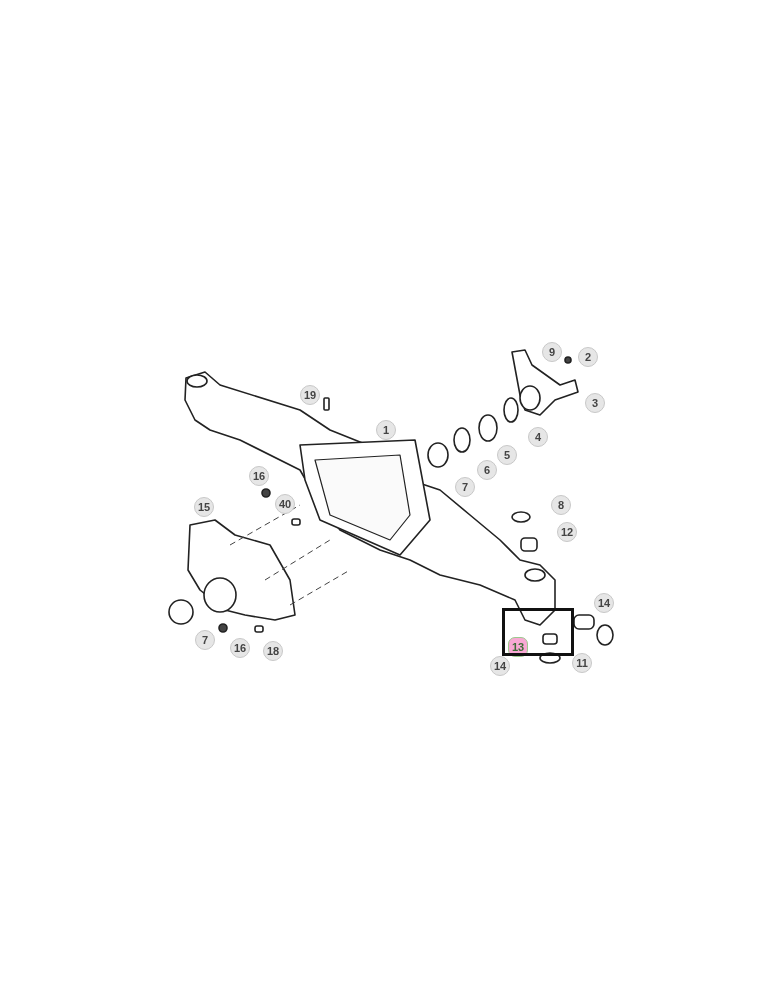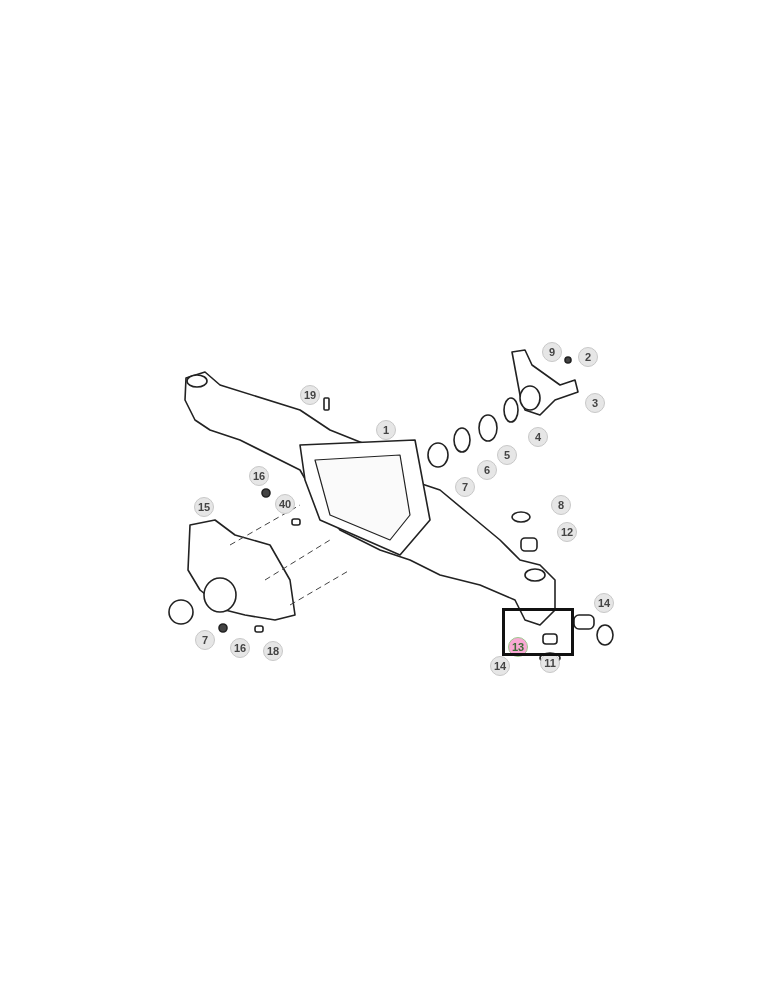--- a/index.html
+++ b/index.html
@@ -1,21 +1,21 @@
 <!DOCTYPE html>
 <html><head>
   <meta charset="utf-8">
   <style>
     html, body { margin:0; padding:0; background:#ffffff; }
     body { width:771px; height:1000px; position:relative; overflow:hidden; font-family:"Liberation Sans", sans-serif; }
     #diagram { position:absolute; left:0; top:0; width:771px; height:1000px; }
     .callout { position:absolute; width:20px; height:20px; margin-left:-10px; margin-top:-10px; border-radius:50%;
       background:#e6e6e6; border:1px solid #c8c8c8; color:#444; font-size:11px; font-weight:bold;
       display:flex; align-items:center; justify-content:center; box-sizing:border-box; cursor:pointer; }
-    .callout.hl { background:#f9a8d4; border-color:#9cc98e; color:#3d6b35; }
+    .callout.hl { background:#f9a8d4; border-color:#9cc98e; color:#3d6b35;border-radius:7px; }
     .hl-box { position:absolute; border:3px solid #111; box-sizing:border-box; }
   </style>
 </head>
 <body>
 
 <svg id="diagram" viewBox="0 0 771 1000" xmlns="http://www.w3.org/2000/svg">
   <g fill="#fff" stroke="#222" stroke-width="1.6" stroke-linejoin="round">
 
     <path d="M186,378 L205,372 L220,385 L300,410 L330,430 L380,450 L400,455 L410,480 L440,490 L470,515 L500,540 L520,560 L540,565 L555,580 L555,610 L540,625 L525,620 L515,600 L480,585 L440,575 L410,560 L380,550 L340,530 L320,505 L300,470 L240,440 L210,430 L195,420 L185,400 Z"></path>
     <path d="M300,445 L415,440 L430,520 L400,555 L320,520 L305,480 Z" fill="#fff"></path>
@@ -59,21 +59,21 @@
     <div class="callout" style="left: 386px; top: 430px;">1</div>
     <div class="callout" style="left: 588px; top: 357px;">2</div>
     <div class="callout" style="left: 595px; top: 403px;">3</div>
     <div class="callout" style="left: 538px; top: 437px;">4</div>
     <div class="callout" style="left: 507px; top: 455px;">5</div>
     <div class="callout" style="left: 487px; top: 470px;">6</div>
     <div class="callout" style="left: 465px; top: 487px;">7</div>
     <div class="callout" style="left: 561px; top: 505px;">8</div>
     <div class="callout" style="left: 552px; top: 352px;">9</div>
     <div class="callout" style="left: 567px; top: 532px;">12</div>
-    <div class="callout" style="left: 550px; top: 663px;">11</div>
+    <div class="callout" style="left: 582px; top: 663px;">11</div>
     <div class="callout" style="left: 604px; top: 603px;">14</div>
     <div class="callout hl" style="left: 518px; top: 647px;">13</div>
     <div class="callout" style="left: 500px; top: 666px;">14</div>
     <div class="callout" style="left: 204px; top: 507px; text-align: right;">15</div>
     <div class="callout" style="left: 259px; top: 476px;">16</div>
     <div class="callout" style="left: 240px; top: 648px;">16</div>
     <div class="callout" style="left: 273px; top: 651px;">18</div>
     <div class="callout" style="left: 310px; top: 395px;">19</div>
     <div class="callout" style="left: 285px; top: 504px;">40</div>
     <div class="callout" style="left: 205px; top: 640px;">7</div>

